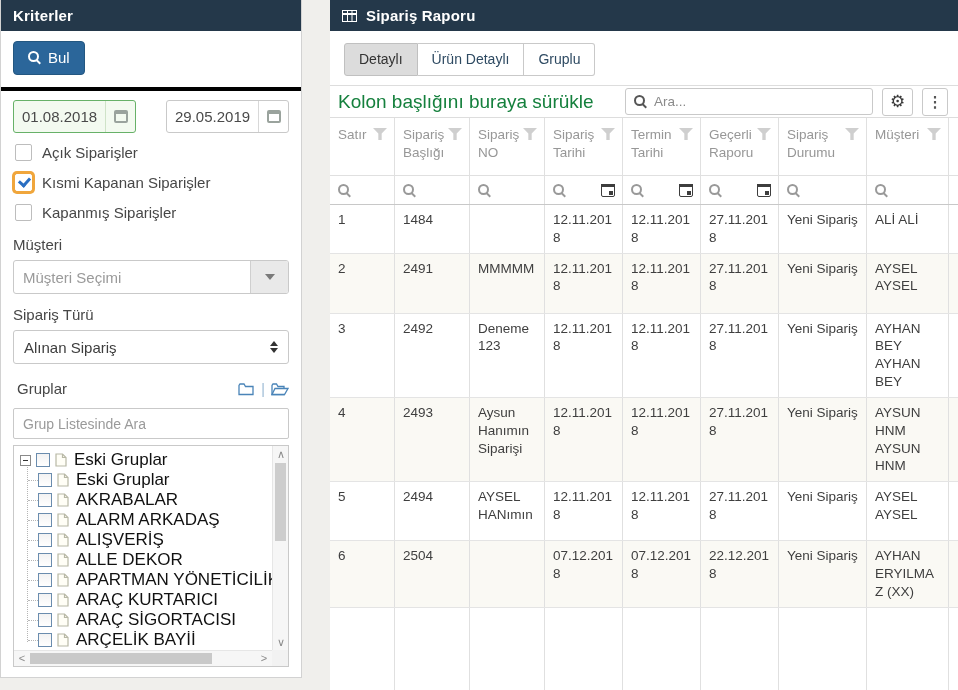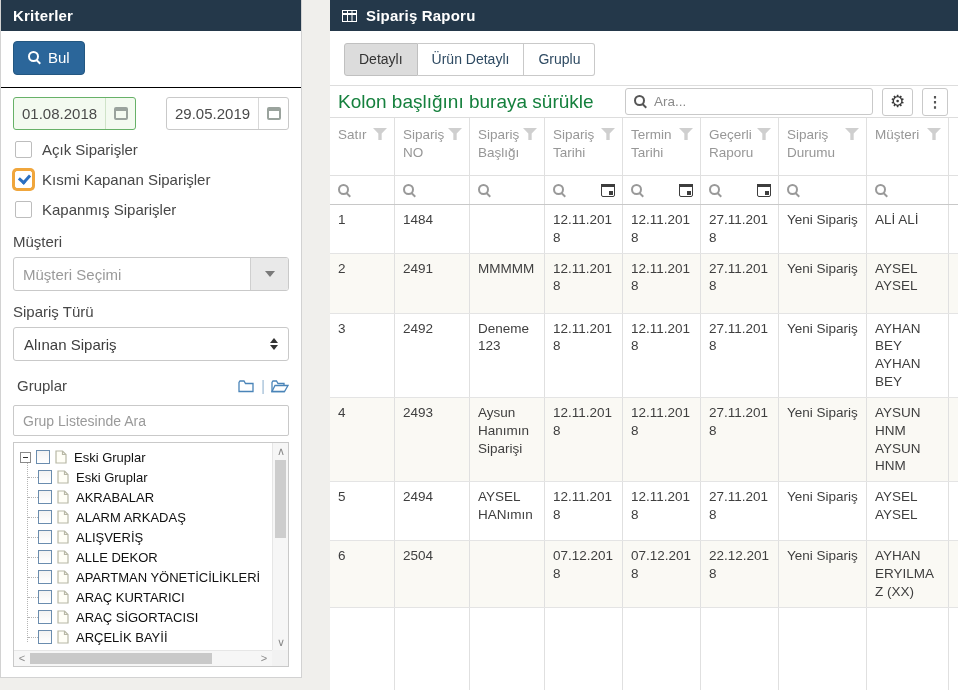--- a/index.html
+++ b/index.html
@@ -7,21 +7,21 @@
               font-family:"Liberation Sans", sans-serif; }
   .stage { position:relative; width:958px; height:690px; }
 
   
   .panel-header { height:31px; background:#24384a; color:#fff; display:flex; align-items:center;
                   padding:0 12px; font-size:15px; font-weight:600; letter-spacing:.2px; }
 
   
   .left-panel { position:absolute; left:0; top:0; width:302px; height:678px; background:#fff;
                 border:1px solid #d2d2d2; border-top:none; display:flex; flex-direction:column; }
-  .find-row { padding:10px 12px 12px; border-bottom:1px solid #000000; }
+  .find-row { padding:10px 12px 12px; border-bottom:4px solid #000000; }
   .btn-find { background:#2b669a; color:#fff; border:1px solid #235781; border-radius:4px;
               font-size:15px; padding:7px 14px 8px; display:inline-flex; align-items:center; gap:7px; cursor:pointer;
               font-family:"Liberation Sans", sans-serif; }
   .mag { position:relative; width:13px; height:13px; display:inline-block; }
   .mag::before { content:''; position:absolute; width:7px; height:7px; border:2px solid #999;
                  border-radius:50%; left:0; top:0; }
   .mag::after { content:''; position:absolute; width:5px; height:2px; background:#999;
                 transform:rotate(45deg); left:8px; top:10px; }
   .mag.white::before { border-color:#fff; } .mag.white::after { background:#fff; }
   .mag.dark::before { border-color:#555; } .mag.dark::after { background:#555; }
@@ -61,21 +61,21 @@
   .updown .d { width:0;height:0;border-left:4px solid transparent;border-right:4px solid transparent;border-top:5px solid #333; }
   .gruplar-row { display:flex; align-items:center; justify-content:space-between; margin:2px 0 7px; }
   .folder-icons { display:flex; align-items:center; gap:6px; color:#7da7cc; font-size:14px; }
   .group-search { width:100%; height:31px; border:1px solid #c9c9c9; border-radius:2px; padding:0 9px;
                   font-size:14px; color:#444; margin-bottom:6px; font-family:"Liberation Sans", sans-serif; }
   .group-search::placeholder { color:#9a9a9a; }
 
   .tree-box { position:relative; flex:1; border:1px solid #c9c9c9; background:#fff; margin-bottom:10px; overflow:hidden; }
   .tree { position:absolute; left:0; top:0; right:16px; bottom:16px; overflow:hidden; padding:4px 0 0 6px; }
   .tree-vline { position:absolute; left:13px; top:14px; bottom:8px; border-left:1px dotted #b5b5b5; }
-  .tree-row { display:flex; align-items:center; height:20px; font-size:13px; color:#111; white-space:nowrap; position:relative; }
+  .tree-row { display:flex; align-items:center; height:20px; font-size:17px; color:#111; white-space:nowrap; position:relative; }
   .tree-row.child { padding-left:18px; }
   .tree-row.child::before { content:''; position:absolute; left:8px; top:10px; width:12px; border-top:1px dotted #b5b5b5; }
   .expander { width:11px; height:11px; border:1px solid #8a8a8a; background:#fff; position:relative; flex:none; margin-right:5px; z-index:1; }
   .expander::after { content:''; position:absolute; left:2px; right:2px; top:4px; border-top:1px solid #333; }
   .tcb { width:14px; height:14px; border:1px solid #6a8cae; background:linear-gradient(#f2f2f2,#fff); flex:none; margin-right:5px; z-index:1; }
   .doc { width:12px; height:14px; flex:none; margin-right:7px; }
   .scroll-v { position:absolute; right:0; top:0; bottom:16px; width:16px; background:#f6f6f6; border-left:1px solid #e6e6e6; }
   .scroll-v .thumb { position:absolute; left:2px; right:2px; top:17px; height:78px; background:#cdcdcd; }
   .scroll-h { position:absolute; left:0; right:16px; bottom:0; height:16px; background:#f6f6f6; border-top:1px solid #e6e6e6; }
   .scroll-h .thumb { position:absolute; top:2px; bottom:2px; left:16px; width:182px; background:#c9c9c9; }
@@ -339,22 +339,22 @@
         </button>
         <button class="iconbtn dots">
           <span>⋮</span>
         </button>
       </div>
     </div>
 
     <div class="grid">
       <div class="gr-row hdr-row" id="hdr">
           <div class="gcell hcell" style="width: 65px;"><span>Satır</span><span class="funnel"></span></div>
+          <div class="gcell hcell" style="width: 75px;"><span>Sipariş Başlığı</span><span class="funnel"></span></div>
           <div class="gcell hcell" style="width: 75px;"><span>Sipariş NO</span><span class="funnel"></span></div>
-          <div class="gcell hcell" style="width: 75px;"><span>Sipariş Başlığı</span><span class="funnel"></span></div>
           <div class="gcell hcell" style="width: 78px;"><span>Sipariş Tarihi</span><span class="funnel"></span></div>
           <div class="gcell hcell" style="width: 78px;"><span>Termin Tarihi</span><span class="funnel"></span></div>
           <div class="gcell hcell" style="width: 78px;"><span>Geçerli Raporu</span><span class="funnel"></span></div>
           <div class="gcell hcell" style="width: 88px;"><span>Sipariş Durumu</span><span class="funnel"></span></div>
           <div class="gcell hcell" style="width: 82px;"><span>Müşteri</span><span class="funnel"></span></div>
           <div class="gcell hcell last"></div>
         </div>
       <div class="gr-row filter-row" id="filters">
           <div class="gcell fcell" style="width: 65px;">
             <span class="mag"></span>

